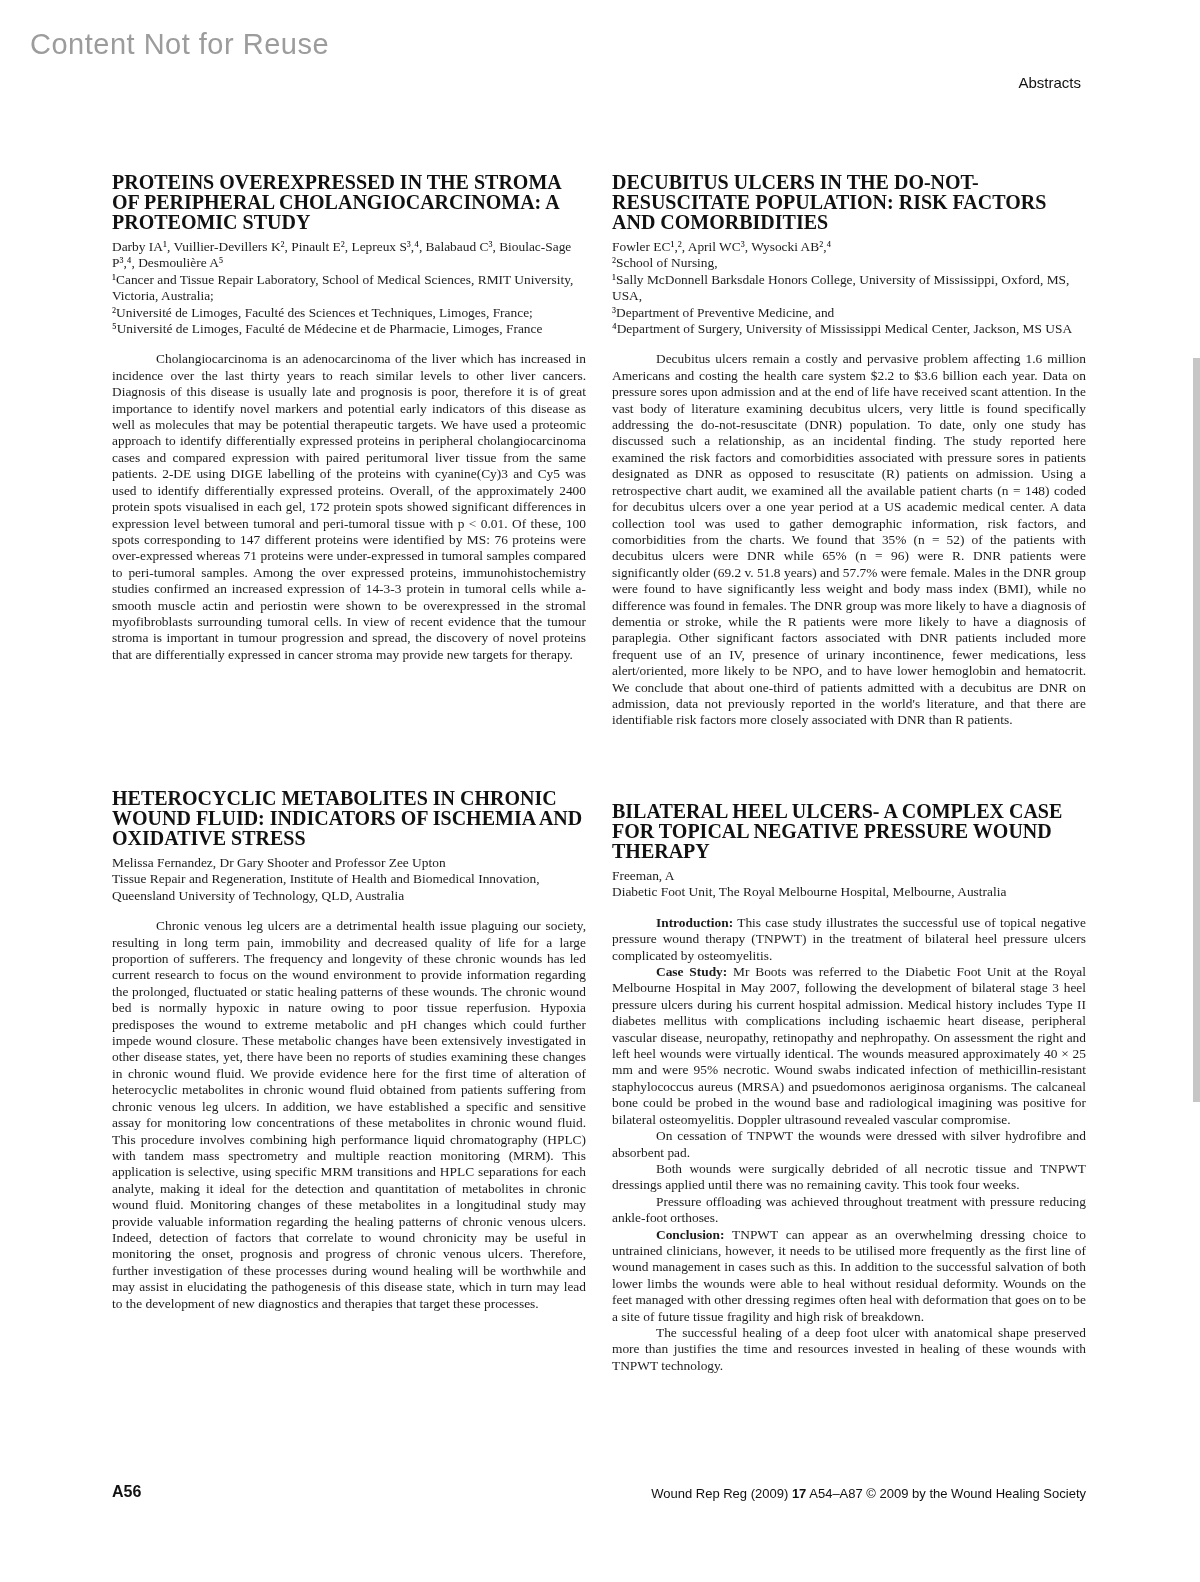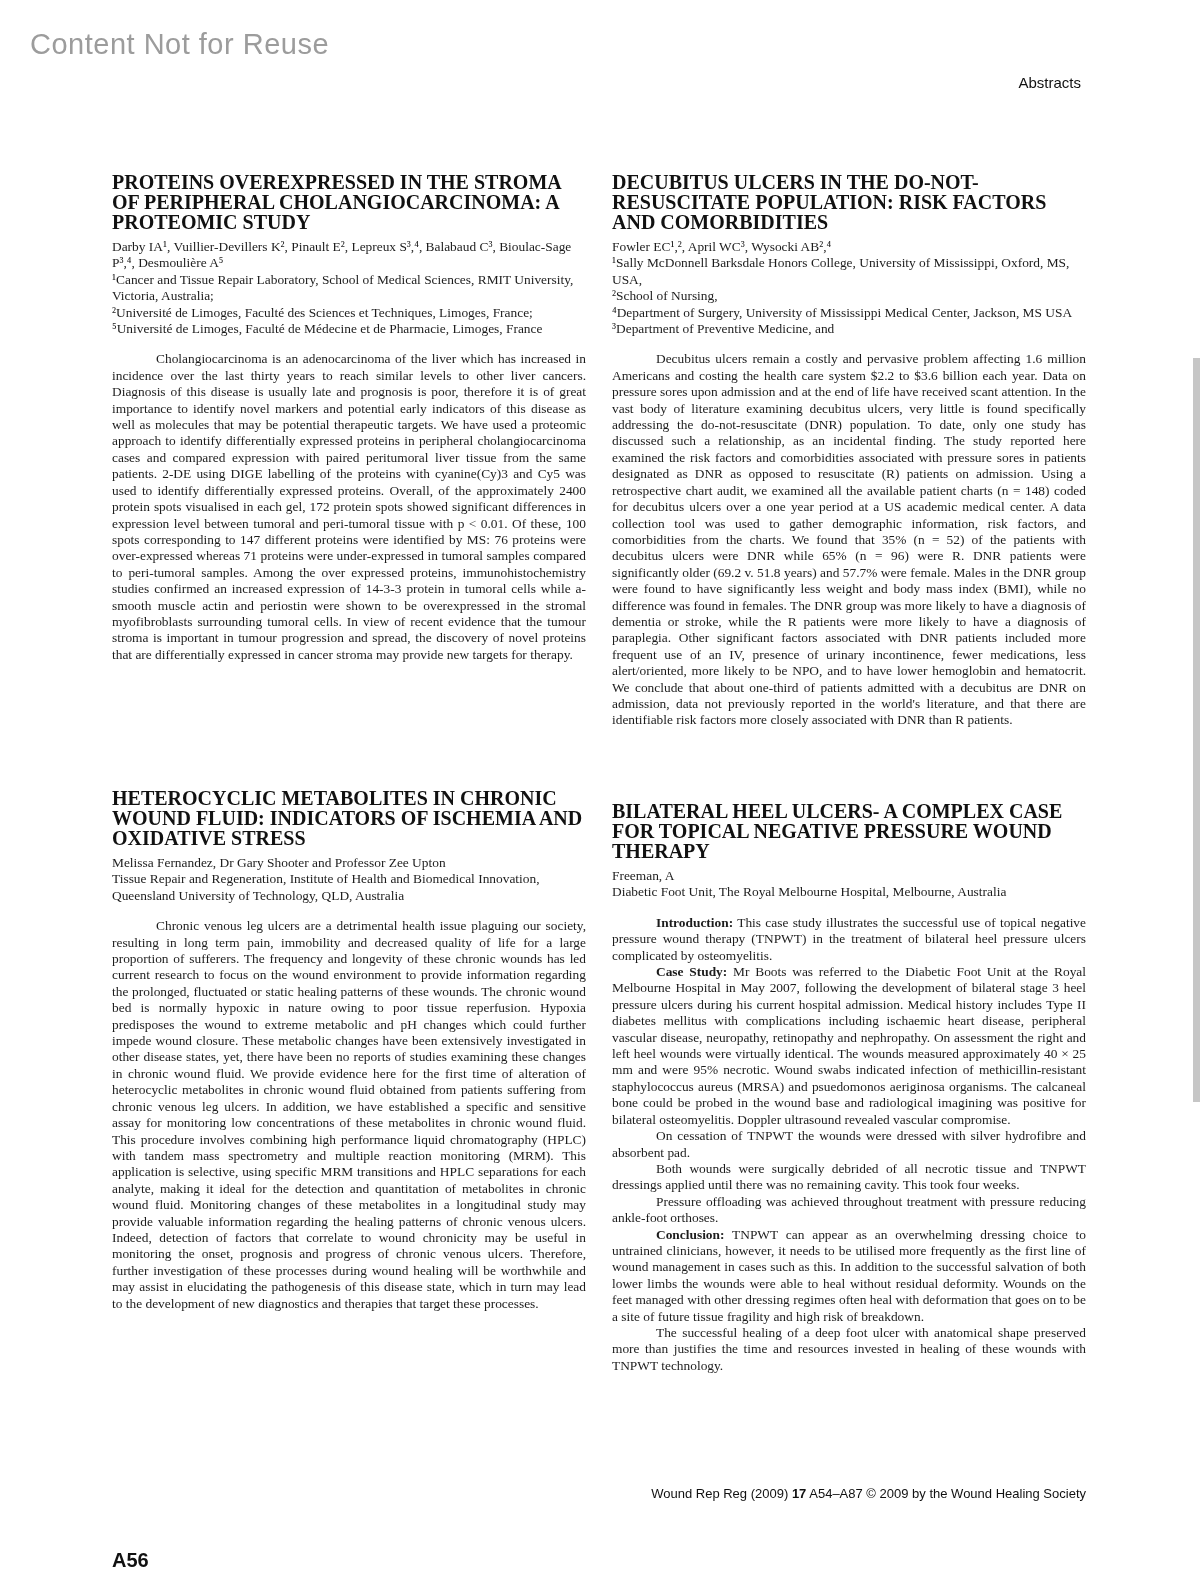--- a/index.html
+++ b/index.html
@@ -34,23 +34,23 @@
     text-underline-offset: 2px;
   }
   .affils p { margin: 0; }
   .abs-body {
     margin-top: 14px; text-align: justify;
     -webkit-hyphens: auto; hyphens: auto;
   }
   .abs-body p { margin: 0; }
   .abs-body b { font-weight: 700; margin-left: 44px; }
   .page-number {
-    position: absolute; left: 112px; top: 1549px;
+    position: absolute; left: 112px; top: 1483px;
     font-family: "Liberation Sans", "DejaVu Sans", sans-serif;
-    font-weight: 700; font-size: 20px; color: #111;
+    font-weight: 700; font-size: 16px; color: #111;
   }
   .journal-line {
     position: absolute; right: 114px; top: 1486px;
     font-family: Liberation Sans, sans-serif;
     font-size: 13px; color: #111;
   }
   .journal-line b { font-weight: 700; }
   .scrollbar-thumb {
     position: absolute; right: 0; top: 358px;
     width: 7px; height: 744px; background: #c6c6c6;
@@ -77,24 +77,24 @@
   </div>
   <div class="abs-body">
     <p><b></b><span>Cholangiocarcinoma is an adenocarcinoma of the liver which has increased in incidence over the last thirty years to reach similar levels to other liver cancers. Diagnosis of this disease is usually late and prognosis is poor, therefore it is of great importance to identify novel markers and potential early indicators of this disease as well as molecules that may be potential therapeutic targets. We have used a proteomic approach to identify differentially expressed proteins in peripheral cholangiocarcinoma cases and compared expression with paired peritumoral liver tissue from the same patients. 2-DE using DIGE labelling of the proteins with cyanine(Cy)3 and Cy5 was used to identify differentially expressed proteins. Overall, of the approximately 2400 protein spots visualised in each gel, 172 protein spots showed significant differences in expression level between tumoral and peri-tumoral tissue with p &lt; 0.01. Of these, 100 spots corresponding to 147 different proteins were identified by MS: 76 proteins were over-expressed whereas 71 proteins were under-expressed in tumoral samples compared to peri-tumoral samples. Among the over expressed proteins, immunohistochemistry studies confirmed an increased expression of 14-3-3 protein in tumoral cells while a-smooth muscle actin and periostin were shown to be overexpressed in the stromal myofibroblasts surrounding tumoral cells. In view of recent evidence that the tumour stroma is important in tumour progression and spread, the discovery of novel proteins that are differentially expressed in cancer stroma may provide new targets for therapy.</span></p>
   </div>
 </article>
 
 <article class="abstract" id="abs1">
   <h2 class="abs-title">DECUBITUS ULCERS IN THE DO-NOT-RESUSCITATE POPULATION: RISK FACTORS AND COMORBIDITIES</h2>
   <p class="authors"><span></span><span class="presenter">Fowler EC¹,²</span><span>, April WC³, Wysocki AB²,⁴</span></p>
   <div class="affils">
+    <p>²School of Nursing,</p>
     <p>¹Sally McDonnell Barksdale Honors College, University of Mississippi, Oxford, MS, USA,</p>
-    <p>²School of Nursing,</p>
+    <p>³Department of Preventive Medicine, and</p>
     <p>⁴Department of Surgery, University of Mississippi Medical Center, Jackson, MS USA</p>
-    <p>³Department of Preventive Medicine, and</p>
   </div>
   <div class="abs-body">
     <p><b></b><span>Decubitus ulcers remain a costly and pervasive problem affecting 1.6 million Americans and costing the health care system $2.2 to $3.6 billion each year. Data on pressure sores upon admission and at the end of life have received scant attention. In the vast body of literature examining decubitus ulcers, very little is found specifically addressing the do-not-resuscitate (DNR) population. To date, only one study has discussed such a relationship, as an incidental finding. The study reported here examined the risk factors and comorbidities associated with pressure sores in patients designated as DNR as opposed to resuscitate (R) patients on admission. Using a retrospective chart audit, we examined all the available patient charts (n = 148) coded for decubitus ulcers over a one year period at a US academic medical center. A data collection tool was used to gather demographic information, risk factors, and comorbidities from the charts. We found that 35% (n = 52) of the patients with decubitus ulcers were DNR while 65% (n = 96) were R. DNR patients were significantly older (69.2 v. 51.8 years) and 57.7% were female. Males in the DNR group were found to have significantly less weight and body mass index (BMI), while no difference was found in females. The DNR group was more likely to have a diagnosis of dementia or stroke, while the R patients were more likely to have a diagnosis of paraplegia. Other significant factors associated with DNR patients included more frequent use of an IV, presence of urinary incontinence, fewer medications, less alert/oriented, more likely to be NPO, and to have lower hemoglobin and hematocrit. We conclude that about one-third of patients admitted with a decubitus are DNR on admission, data not previously reported in the world's literature, and that there are identifiable risk factors more closely associated with DNR than R patients.</span></p>
   </div>
 </article>
 
 <article class="abstract" id="abs2">
   <h2 class="abs-title">HETEROCYCLIC METABOLITES IN CHRONIC WOUND FLUID: INDICATORS OF ISCHEMIA AND OXIDATIVE STRESS</h2>
   <p class="authors"><span>Melissa </span><span class="presenter">Fernandez</span><span>, Dr Gary Shooter and Professor Zee Upton</span></p>
   <div class="affils">

